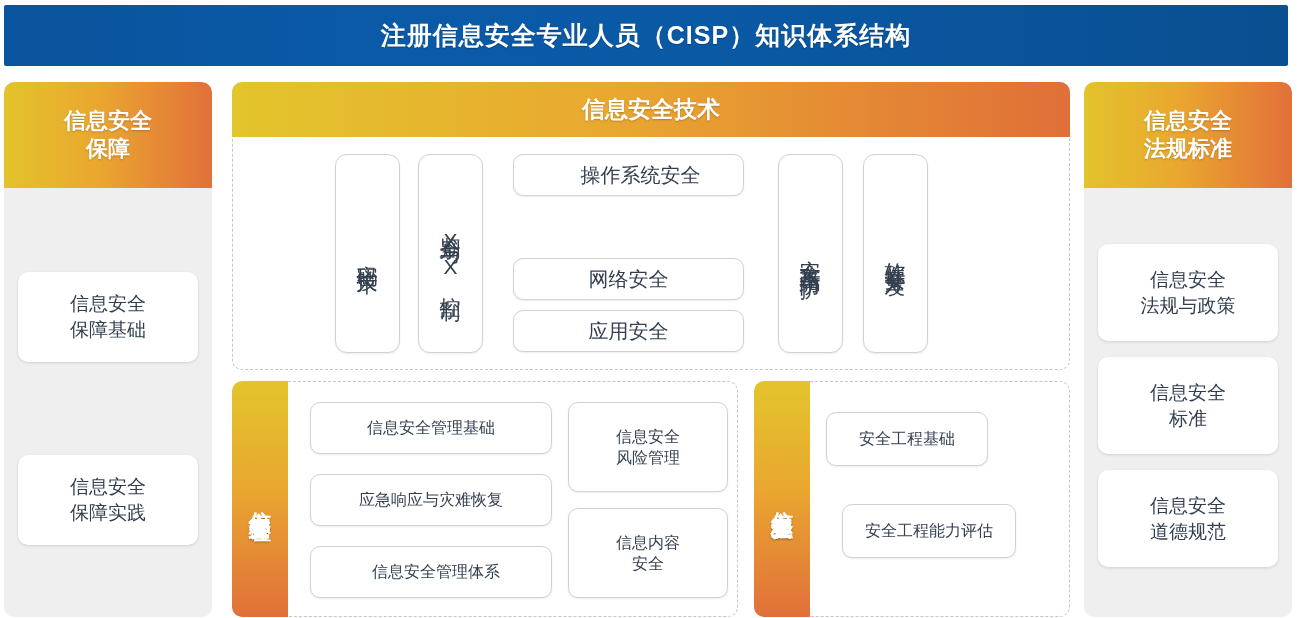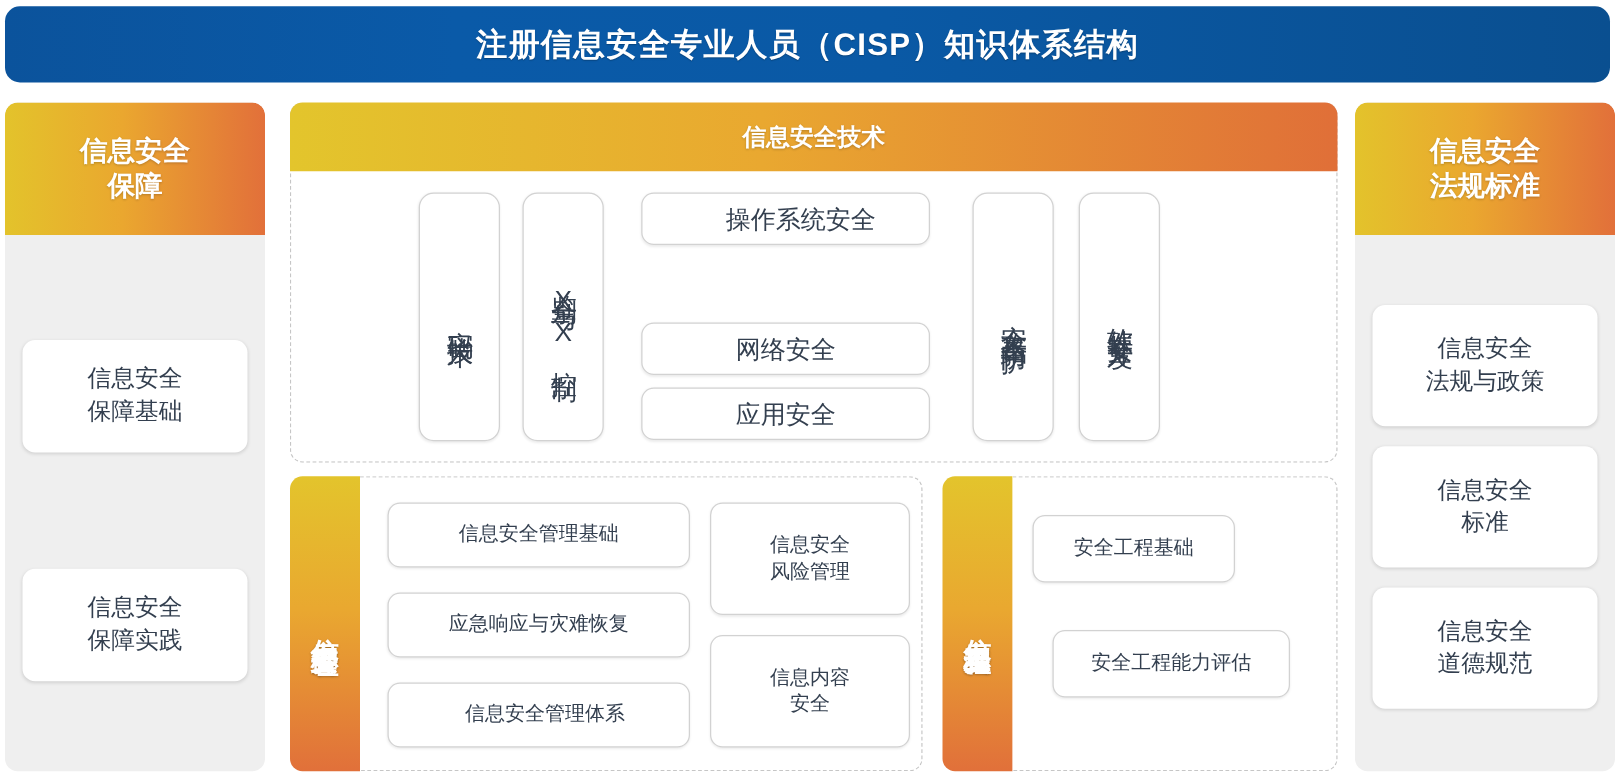--- a/index.html
+++ b/index.html
@@ -16,21 +16,21 @@
     position: relative;
   }
 
   
   .title-bar {
     position: absolute;
     left: 4px;
     top: 5px;
     width: 1284px;
     height: 61px;
-    border-radius: 12px;
+    border-radius: 2px;
     background: linear-gradient(90deg, #0b539c 0%, #0a5aa8 28%, #0a59a5 55%, #0a4f90 100%);
     display: flex;
     align-items: center;
     justify-content: center;
     box-sizing: border-box;
   }
   .title-bar .title-text {
     color: #ffffff;
     font-size: 25px;
     font-weight: bold;
@@ -110,21 +110,21 @@
   }
   .tech-head {
     height: 55px;
     margin: -1px -1px 0 -1px;
     background: linear-gradient(90deg, #e3c52c 0%, #e9a830 45%, #e06f38 100%);
     border-radius: 10px 10px 0 0;
     display: flex;
     align-items: center;
     justify-content: center;
     color: #ffffff;
-    font-size: 19px;
+    font-size: 23px;
     font-weight: bold;
     text-shadow: 0 1px 2px rgba(0,0,0,0.22);
   }
   .tech-body {
     position: relative;
     height: 231px;
   }
 
   .vbox {
     position: absolute;
@@ -234,21 +234,21 @@
   }
   
   .mgmt .mbox.m0 { left: 22px; top: 20px;  width: 242px; height: 52px; }
   .mgmt .mbox.m1 { left: 22px; top: 92px;  width: 242px; height: 52px; }
   .mgmt .mbox.m2 { left: 22px; top: 164px; width: 242px; height: 52px; padding-left: 10px; }
   
   .mgmt .mbox.m3 { left: 280px; top: 20px;  width: 160px; height: 90px; }
   .mgmt .mbox.m4 { left: 280px; top: 126px; width: 160px; height: 90px; }
   
   .engi .mbox.m0 { left: 16px; top: 30px;  width: 162px; height: 54px; }
-  .engi .mbox.m1 { left: 32px; top: 122px; width: 190px; height: 54px; }
+  .engi .mbox.m1 { left: 32px; top: 122px; width: 174px; height: 54px; }
 </style>
 </head>
 <body>
 
 <div class="title-bar">
   <span class="title-text">注册信息安全专业人员（CISP）知识体系结构</span>
 </div>
 
 <div class="side-col left">
   <div class="col-head">

